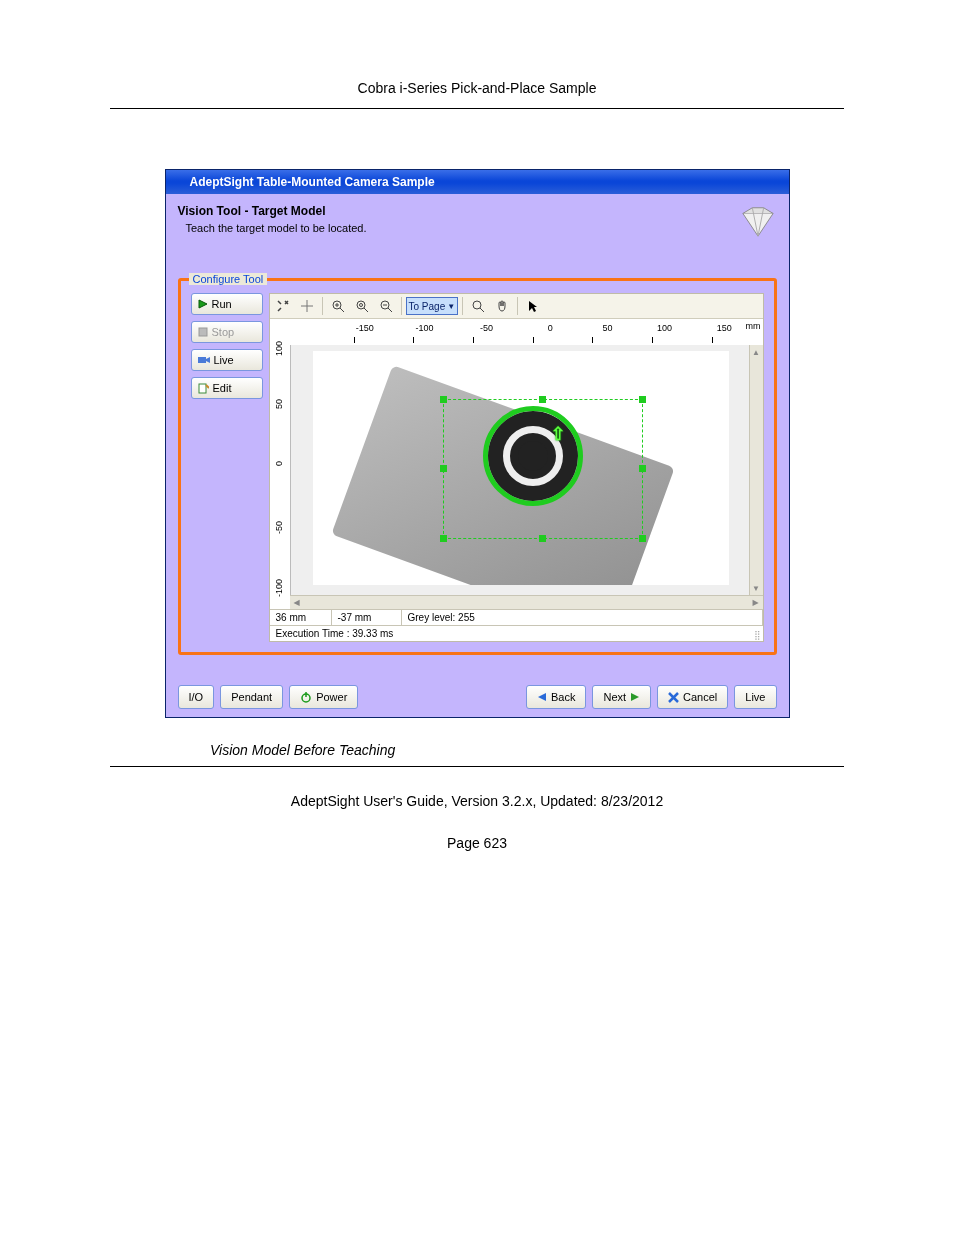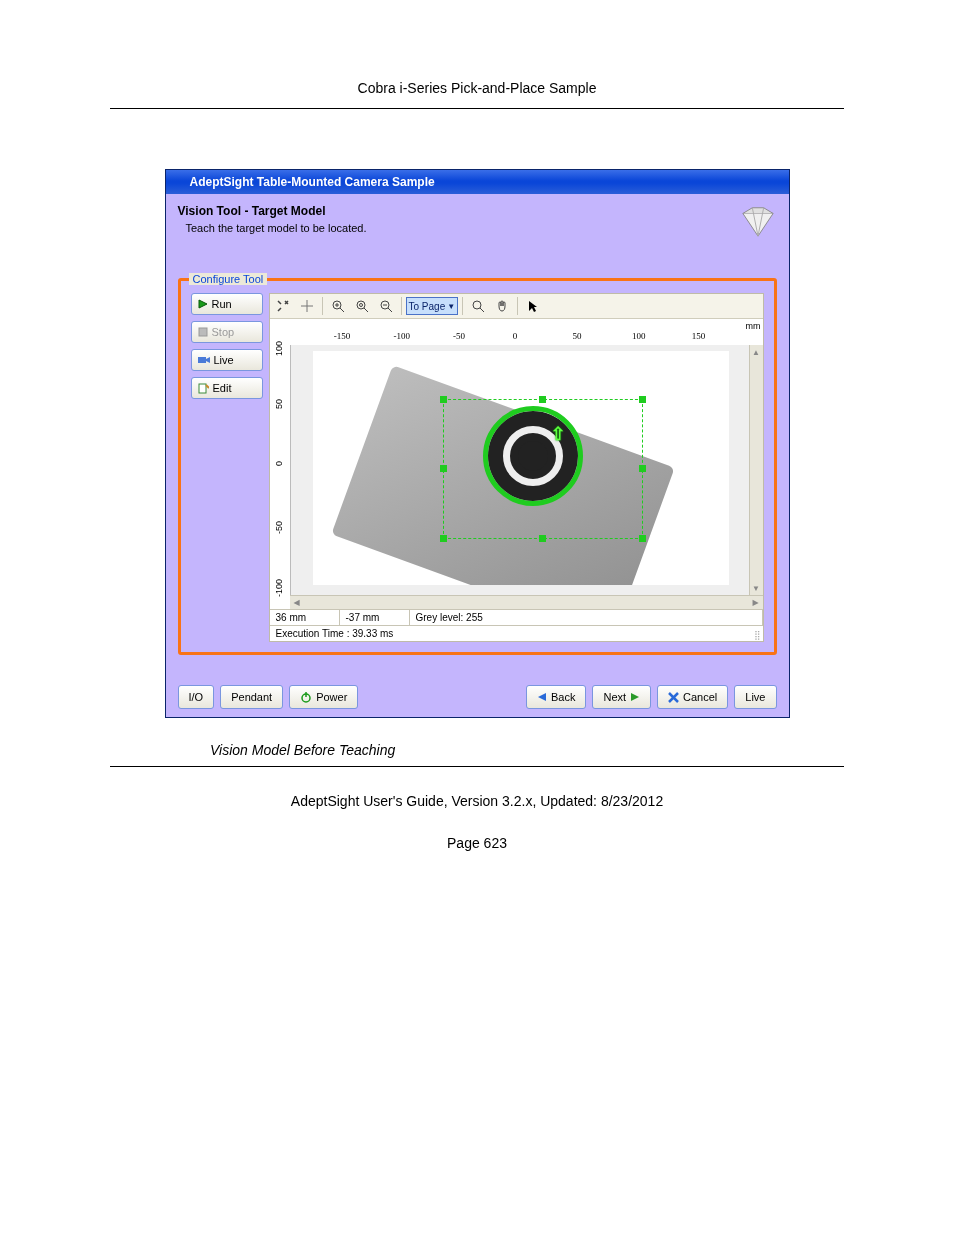--- a/index.html
+++ b/index.html
@@ -110,23 +110,22 @@
     background: #c7dffc; border: 1px solid #4a72c8;
     color: #0a246a; padding: 0 2px;
     display: flex; align-items: center; gap: 2px;
   }
   .ruler-h {
     height: 26px; position: relative; background: #fff;
     margin-left: 20px; margin-right: 14px;
     font-size: 9px;
   }
   .ruler-h .tick {
-    position: absolute; top: 12px; width: 40px; text-align: left;
+    position: absolute; top: 4px; width: 40px; text-align: right;
     transform: translateX(-50%);
-    font-family: Liberation Serif, serif;
   }
   .ruler-h .tick::after {
     content:""; position:absolute; left:50%; top:14px; width:1px; height:6px; background:#000;
   }
   .ruler-h .unit {
     position: absolute; right: -12px; top: 2px;
   }
   .view-row { display: flex; }
   .ruler-v {
     width: 20px; position: relative; background:#fff;
@@ -390,21 +389,21 @@
                 <div class="arr">▲</div>
                 <div class="arr">▼</div>
               </div>
             </div>
             <div class="hscroll">
               <div class="arr">◀</div>
               <div class="arr">▶</div>
             </div>
 
             <div class="statusbar">
-              <div class="cell" style="width:70px">36 mm</div>
+              <div class="cell" style="width:62px">36 mm</div>
               <div class="cell" style="width:70px">-37 mm</div>
               <div class="cell" style="flex:1">Grey level: 255</div>
             </div>
             <div class="statusbar2">
               <span>Execution Time : 39.33 ms</span>
               <span class="grip">⣿</span>
             </div>
           </div>
         </div>
       </div>

